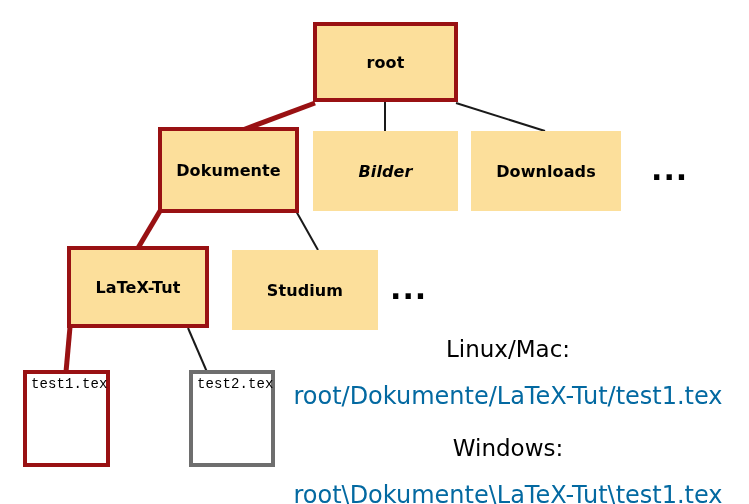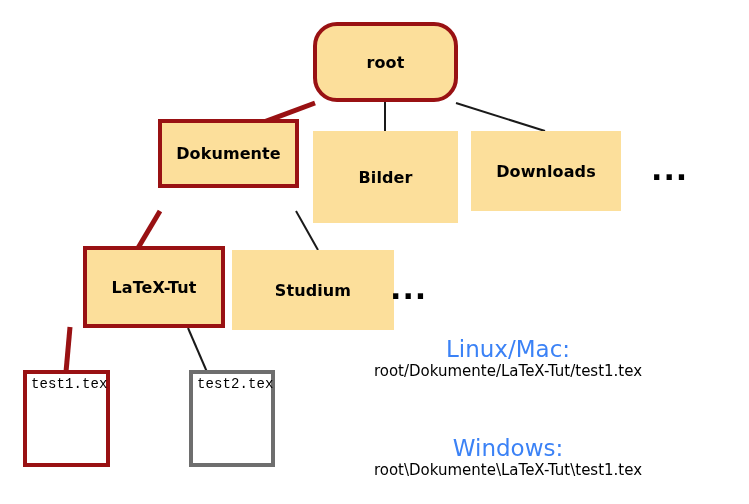--- a/index.html
+++ b/index.html
@@ -66,29 +66,30 @@
     color: #000000;
     line-height: 1;
     letter-spacing: 1px;
   }
   .path-block {
     position: absolute;
     text-align: center;
   }
   .path-label {
     font-size: 23px;
-    color: #3b82f6;
+    color: #000000;
     line-height: 1.15;
     white-space: nowrap;
   }
   .path-value {
-    font-size: 15px;
-    color: #000000;
+    font-size: 24px;
+    color: #0369a1;
     line-height: 1.2;
     white-space: nowrap;
+    margin-top: 20px;
   }
 </style>
 </head>
 <body>
 
 <div id="diagram-root">
 
   <svg class="edges" viewBox="0 0 749 504">
 
     <path d="M 315 103 L 240 131" fill="none" stroke="#991113" stroke-width="5"></path>
@@ -99,43 +100,43 @@
 
     <path d="M 160 211 L 138 248" fill="none" stroke="#991113" stroke-width="5"></path>
 
     <path d="M 296 211 L 318 250" fill="none" stroke="#1a1a1a" stroke-width="2"></path>
 
     <path d="M 70 327 L 66 372" fill="none" stroke="#991113" stroke-width="5"></path>
 
     <path d="M 188 328 L 207 372" fill="none" stroke="#1a1a1a" stroke-width="2"></path>
   </svg>
 
-  <div class="node folder highlight" style="left:313px; top:22px; width:145px; height:80px;border-radius:24px;">
+  <div class="node folder highlight" style="left:313px; top:22px; width:145px; height:80px;">
     <span>root</span>
   </div>
 
-  <div class="node folder highlight" style="left:158px; top:119px; width:141px; height:69px;">
+  <div class="node folder highlight" style="left:158px; top:127px; width:141px; height:86px;">
     <span>Dokumente</span>
   </div>
 
-  <div class="node folder" style="left:313px; top:131px; width:145px; height:92px;">
+  <div class="node folder" style="left:313px; top:131px; width:145px; height:80px;font-style:italic;">
     <span>Bilder</span>
   </div>
 
   <div class="node folder" style="left:471px; top:131px; width:150px; height:80px;">
     <span>Downloads</span>
   </div>
 
   <div class="ellipsis" style="left:651px; top:155px;">...</div>
 
-  <div class="node folder highlight" style="left:67px; top:246px; width:142px; height:82px;margin-left:16px;">
+  <div class="node folder highlight" style="left:67px; top:246px; width:142px; height:82px;">
     <span>LaTeX-Tut</span>
   </div>
 
-  <div class="node folder" style="left:232px; top:250px; width:162px; height:80px;">
+  <div class="node folder" style="left:232px; top:250px; width:146px; height:80px;">
     <span>Studium</span>
   </div>
 
   <div class="ellipsis" style="left:390px; top:274px;">...</div>
 
   <div class="node file highlight" style="left:23px; top:370px; width:87px; height:97px;">
     <span>test1.tex</span>
   </div>
 
   <div class="node file plain" style="left:165px; top:370px; width:86px; height:97px;margin-left:24px;">

